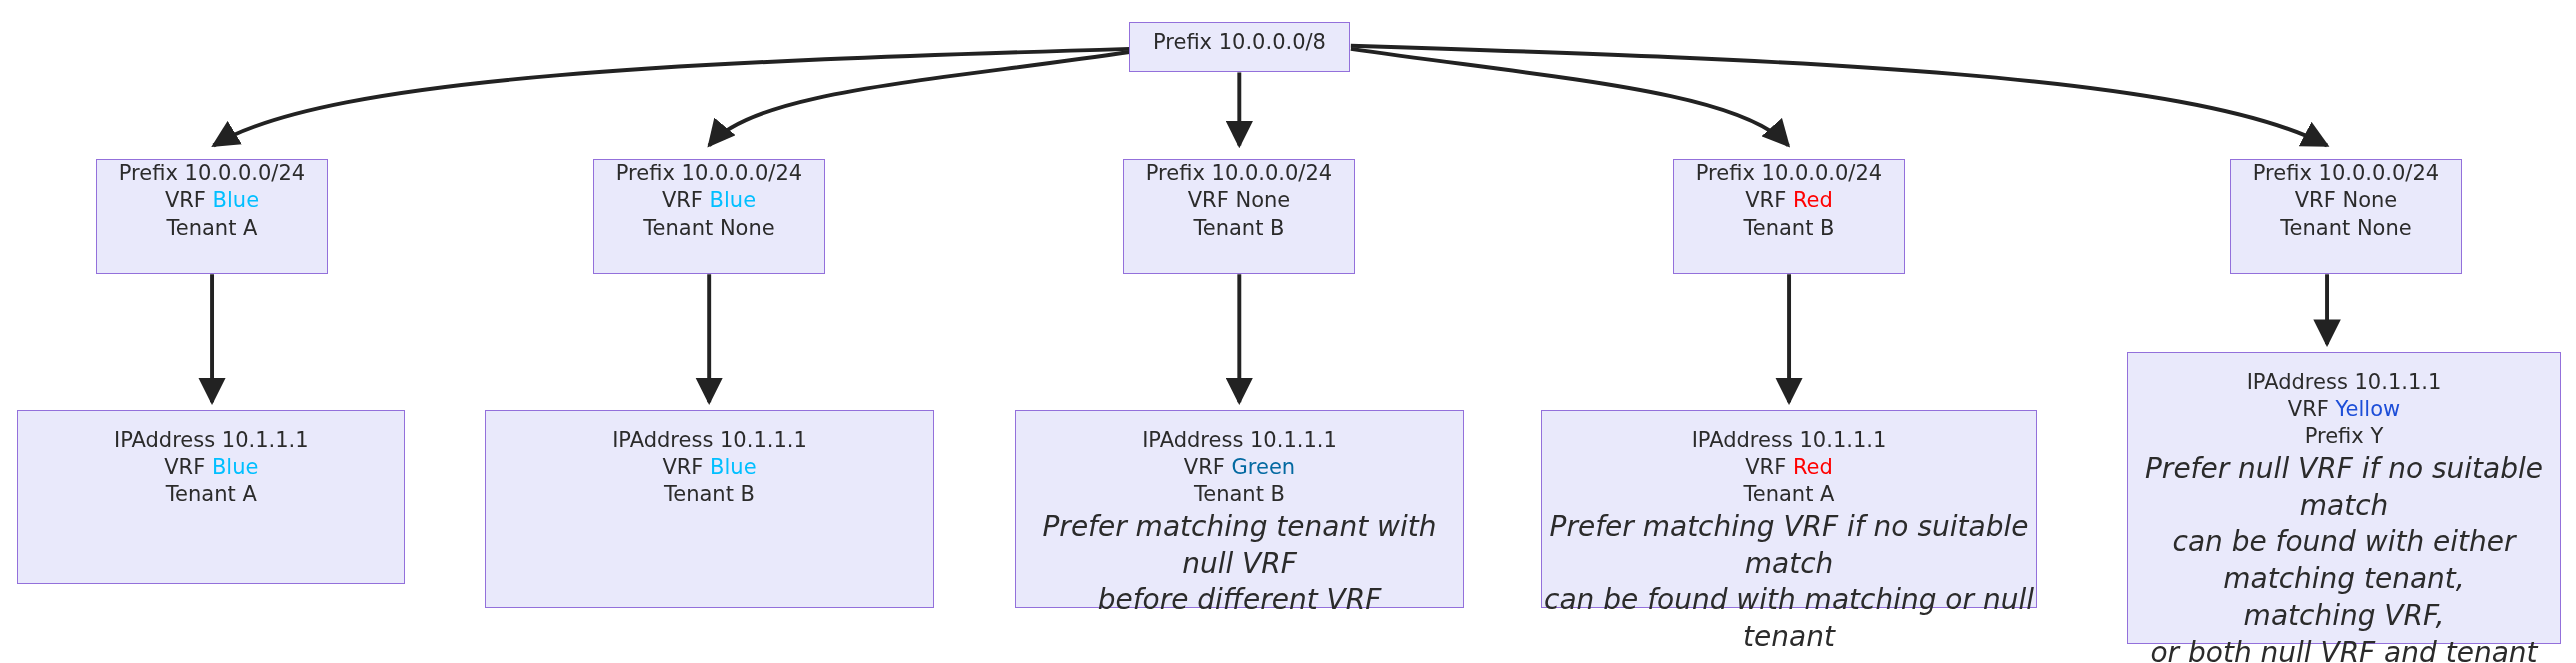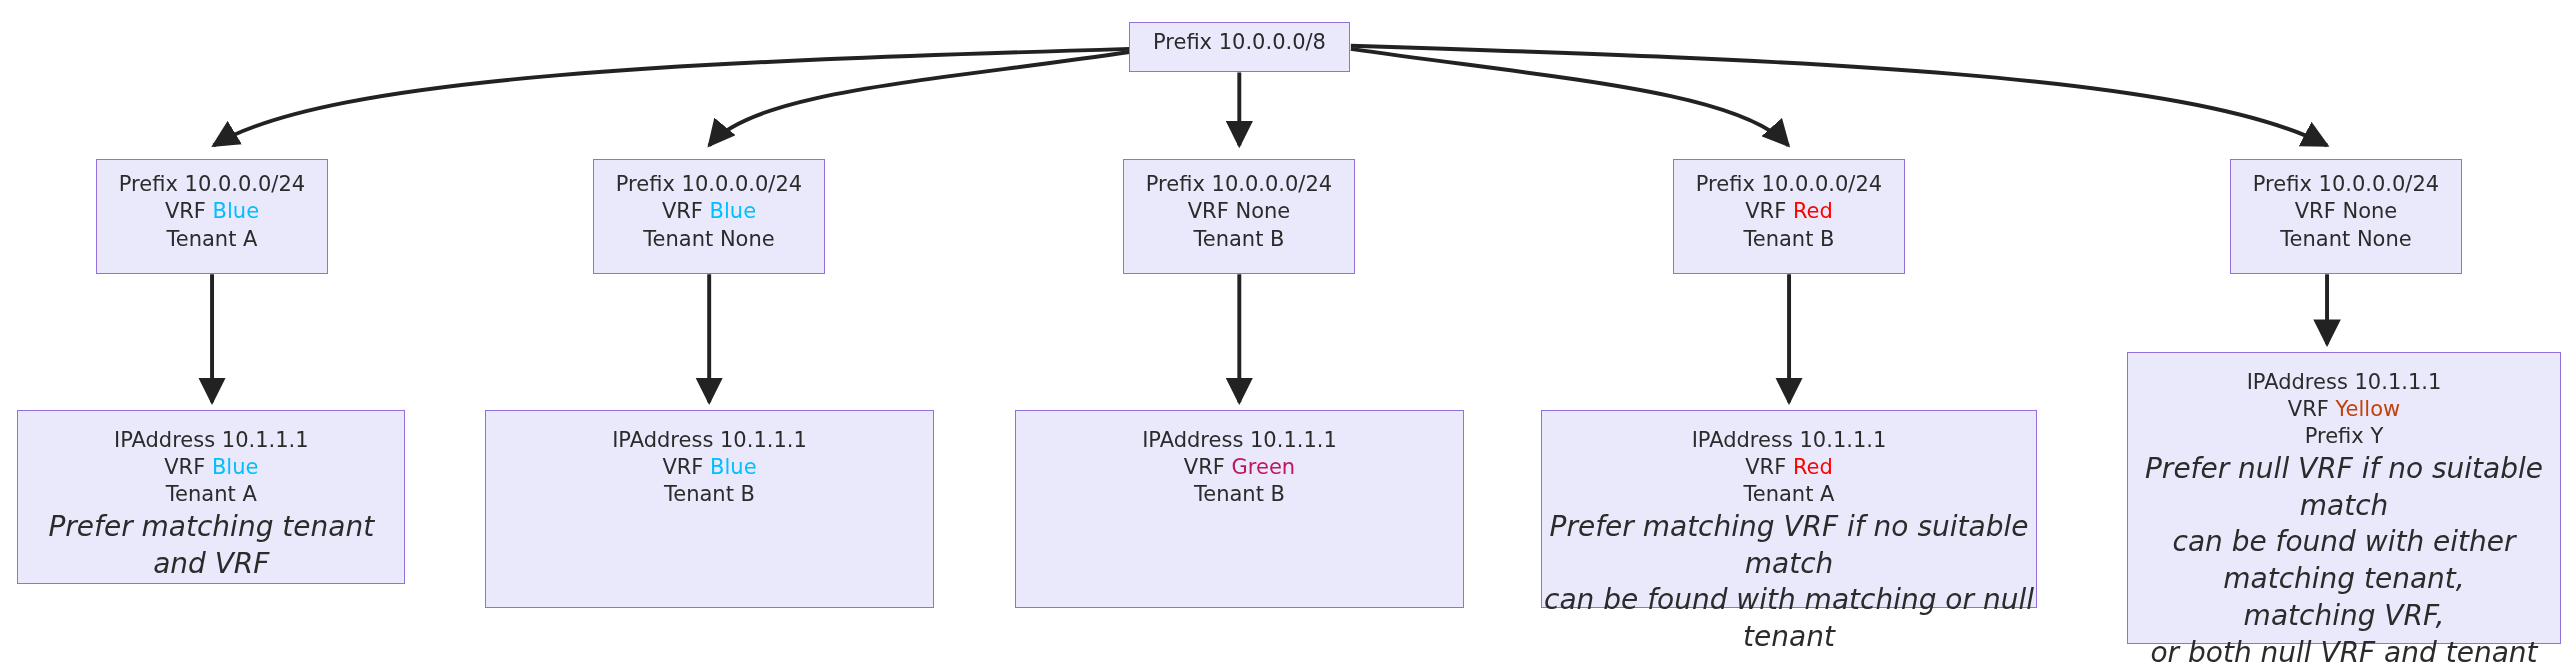--- a/index.html
+++ b/index.html
@@ -55,21 +55,20 @@
   }
 
   
   .node.root {
     padding-top: 6.3px;
     font-size: 21px;
   }
 
   
   .node.prefix {
-    padding-top: 11px;
     font-size: 21px;
   }
 
   
   .node.ipaddr {
     padding-top: 15.7px;
     font-size: 21px;
   }
 
   .node .note {
@@ -121,21 +120,20 @@
     <span class="line">Prefix 10.0.0.0/24</span>
     <span class="line"><span>VRF </span><span class="vrf-val" style="color:#00bfff;">Blue</span></span>
     <span class="line">Tenant A</span>
   </div>
 
   <div class="node ipaddr" style="left:17.3px; top:410px; width:388px; height:174px;">
     <span class="line">IPAddress 10.1.1.1</span>
     <span class="line"><span>VRF </span><span class="vrf-val" style="color:#00bfff;">Blue</span></span>
     <span class="line">Tenant A</span>
     <span class="spacer-sm"></span>
-    <span class="note">Prefer matching tenant and VRF</span>
   </div>
 
   <div class="node prefix" style="left:593px; top:159px; width:232px; height:115px;">
     <span class="line">Prefix 10.0.0.0/24</span>
     <span class="line"><span>VRF </span><span class="vrf-val" style="color:#00bfff;">Blue</span></span>
     <span class="line">Tenant None</span>
   </div>
 
   <div class="node ipaddr" style="left:485px; top:410px; width:449px; height:198px;">
     <span class="line">IPAddress 10.1.1.1</span>
@@ -145,23 +143,25 @@
   </div>
 
   <div class="node prefix" style="left:1123px; top:159px; width:232px; height:115px;">
     <span class="line">Prefix 10.0.0.0/24</span>
     <span class="line"><span>VRF </span><span class="vrf-val" style="color:#2b2b2b;">None</span></span>
     <span class="line">Tenant B</span>
   </div>
 
   <div class="node ipaddr" style="left:1015px; top:410px; width:449px; height:198px;">
     <span class="line">IPAddress 10.1.1.1</span>
-    <span class="line"><span>VRF </span><span class="vrf-val" style="color:#be185d;">Green</span></span>
+    <span class="line"><span>VRF </span><span class="vrf-val" style="color:#0369a1;">Green</span></span>
     <span class="line">Tenant B</span>
     <span class="spacer-sm"></span>
+    <span class="note">Prefer matching tenant with null VRF
+before different VRF</span>
   </div>
 
   <div class="node prefix" style="left:1673px; top:159px; width:232px; height:115px;">
     <span class="line">Prefix 10.0.0.0/24</span>
     <span class="line"><span>VRF </span><span class="vrf-val" style="color:#ff0000;">Red</span></span>
     <span class="line">Tenant B</span>
   </div>
 
   <div class="node ipaddr" style="left:1541px; top:410px; width:496px; height:198px;">
     <span class="line">IPAddress 10.1.1.1</span>
@@ -173,21 +173,21 @@
   </div>
 
   <div class="node prefix" style="left:2230px; top:159px; width:232px; height:115px;">
     <span class="line">Prefix 10.0.0.0/24</span>
     <span class="line"><span>VRF </span><span class="vrf-val" style="color:#2b2b2b;">None</span></span>
     <span class="line">Tenant None</span>
   </div>
 
   <div class="node ipaddr" style="left:2127px; top:352px; width:434px; height:292px;">
     <span class="line">IPAddress 10.1.1.1</span>
-    <span class="line"><span>VRF </span><span class="vrf-val" style="color:#c2410c;">Yellow</span></span>
+    <span class="line"><span>VRF </span><span class="vrf-val" style="color:#1d4ed8;">Yellow</span></span>
     <span class="line">Prefix Y</span>
     <span class="spacer-sm"></span>
     <span class="note">Prefer null VRF if no suitable match
 can be found with either
 matching tenant,
 matching VRF,
 or both null VRF and tenant</span>
   </div>
 
 </div>

